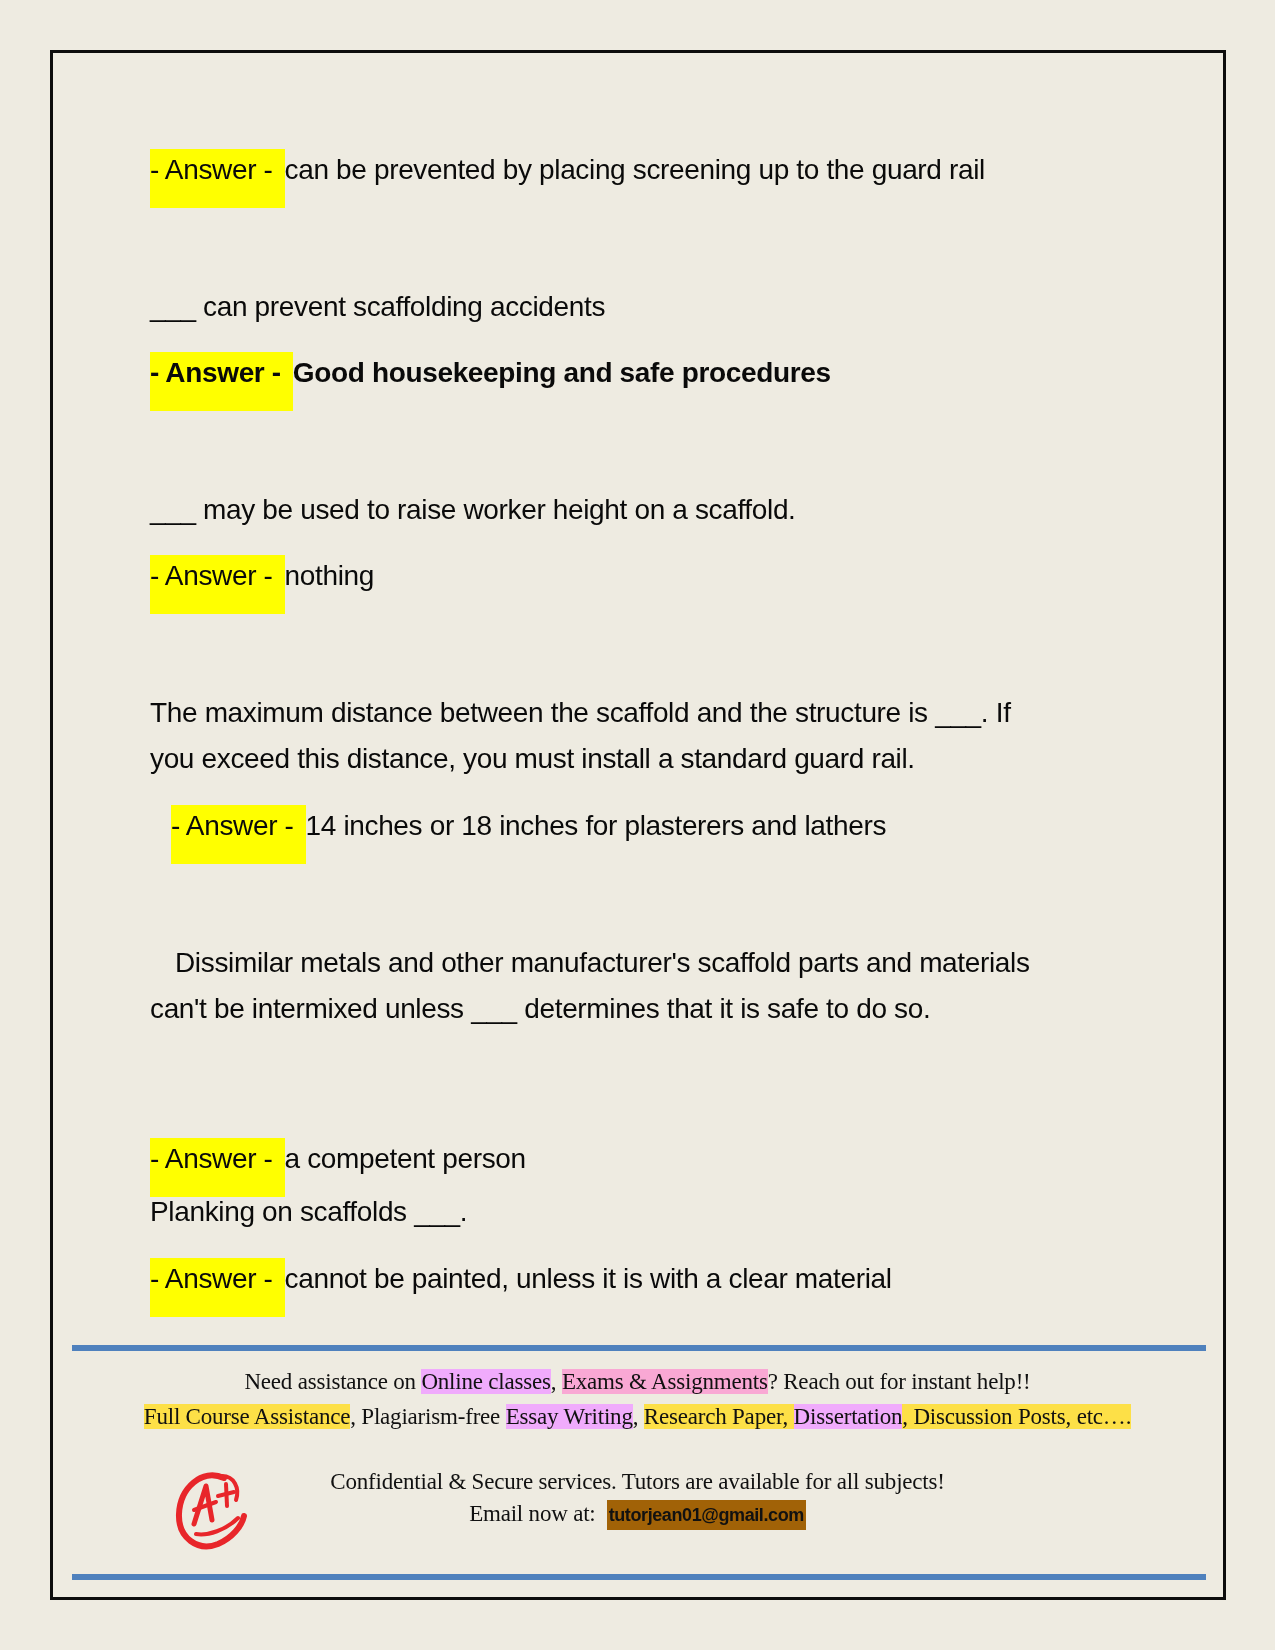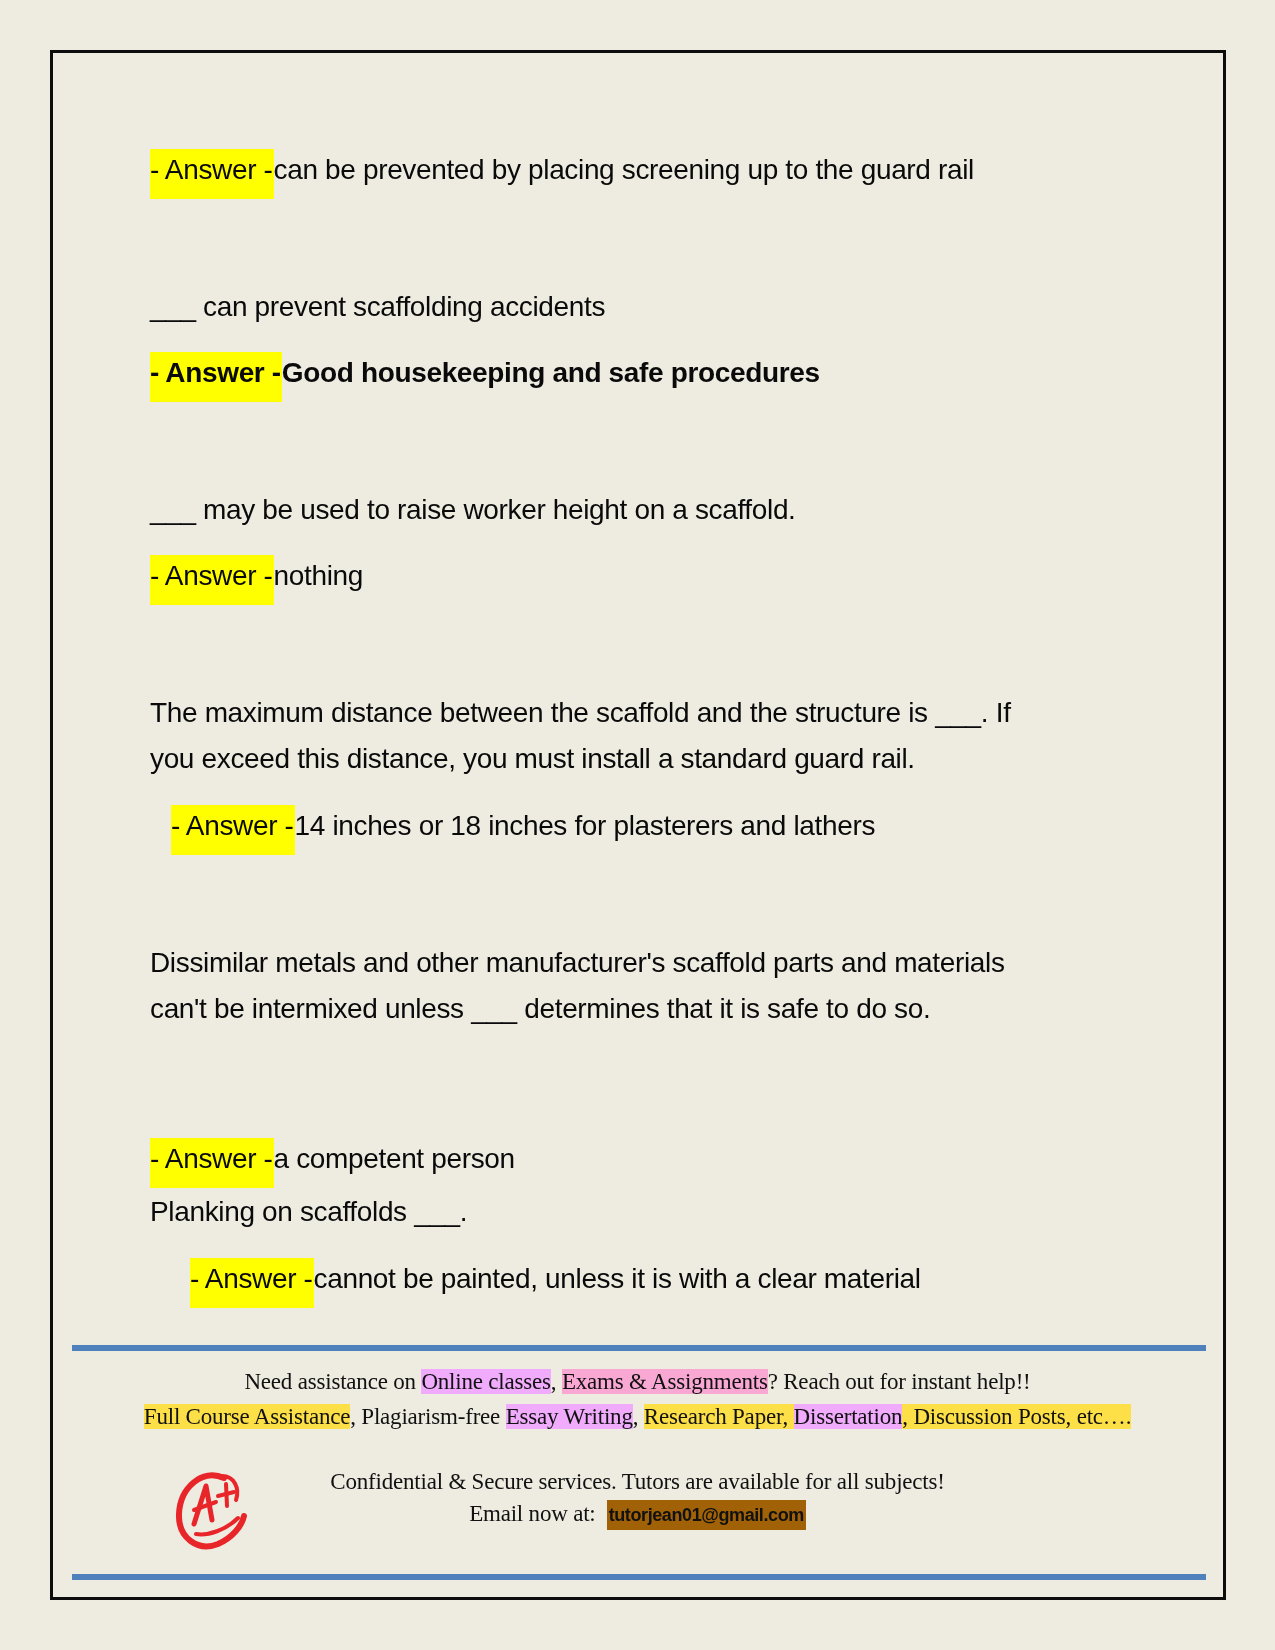--- a/index.html
+++ b/index.html
@@ -11,21 +11,21 @@
   }
   .page-border {
     position: absolute; left: 50px; top: 50px; width: 1170px; height: 1544px;
     border: 3px solid #0d0d0d; box-sizing: content-box;
   }
   .line {
     position: absolute; left: 150px; white-space: nowrap;
     font-size: 28px; line-height: 42px; height: 42px;
     letter-spacing: -0.35px;
   }
-  .ans-label { background: #ffff00; display: inline-block; height: 50px; padding-right: 1px; }
+  .ans-label { background: #ffff00; display: inline-block; height: 59px; padding-right: 12px; }
   .rule {
     position: absolute; left: 72px; width: 1134px; height: 6px; background: #4f81bd;
   }
   .footer-line {
     position: absolute; left: 0; width: 1275px; text-align: center; white-space: nowrap;
     font-family: "Liberation Serif", serif; font-size: 23px; line-height: 30px; height: 30px;
     color: #111;
     letter-spacing: -0.2px;
   }
   .hl-cyan { background: #f0abfc; }
@@ -56,28 +56,28 @@
 <div class="line" style="top:555px;">
   <span class="ans-label">- Answer -</span><span>nothing</span>
 </div>
 
 <div class="line" style="top:692px;">The maximum distance between the scaffold and the structure is ___. If</div>
 <div class="line" style="top:738px;">you exceed this distance, you must install a standard guard rail.</div>
 <div class="line" style="top:805px;margin-left:21px;">
   <span class="ans-label">- Answer -</span><span>14 inches or 18 inches for plasterers and lathers</span>
 </div>
 
-<div class="line" style="top:942px;">Dissimilar metals and other manufacturer's scaffold parts and materials</div>
+<div class="line" style="top:942px;margin-left:25px;">Dissimilar metals and other manufacturer's scaffold parts and materials</div>
 <div class="line" style="top:988px;">can't be intermixed unless ___ determines that it is safe to do so.</div>
 <div class="line" style="top:1110px;margin-top:28px;">
   <span class="ans-label">- Answer -</span><span>a competent person</span>
 </div>
 
 <div class="line" style="top:1191px;">Planking on scaffolds ___.</div>
-<div class="line" style="top:1258px;margin-left:40px;">
+<div class="line" style="top:1258px;">
   <span class="ans-label">- Answer -</span><span>cannot be painted, unless it is with a clear material</span>
 </div>
 
 <div class="rule" style="top:1345px;"></div>
 
 <div class="footer-line" style="top:1367px;">
   <span>Need assistance on </span><span class="hl-cyan">Online classes</span><span>, </span><span class="hl-green">Exams &amp; Assignments</span><span>? Reach out for instant help!!</span>
 </div>
 
 <div class="footer-line" style="top:1402px;">

